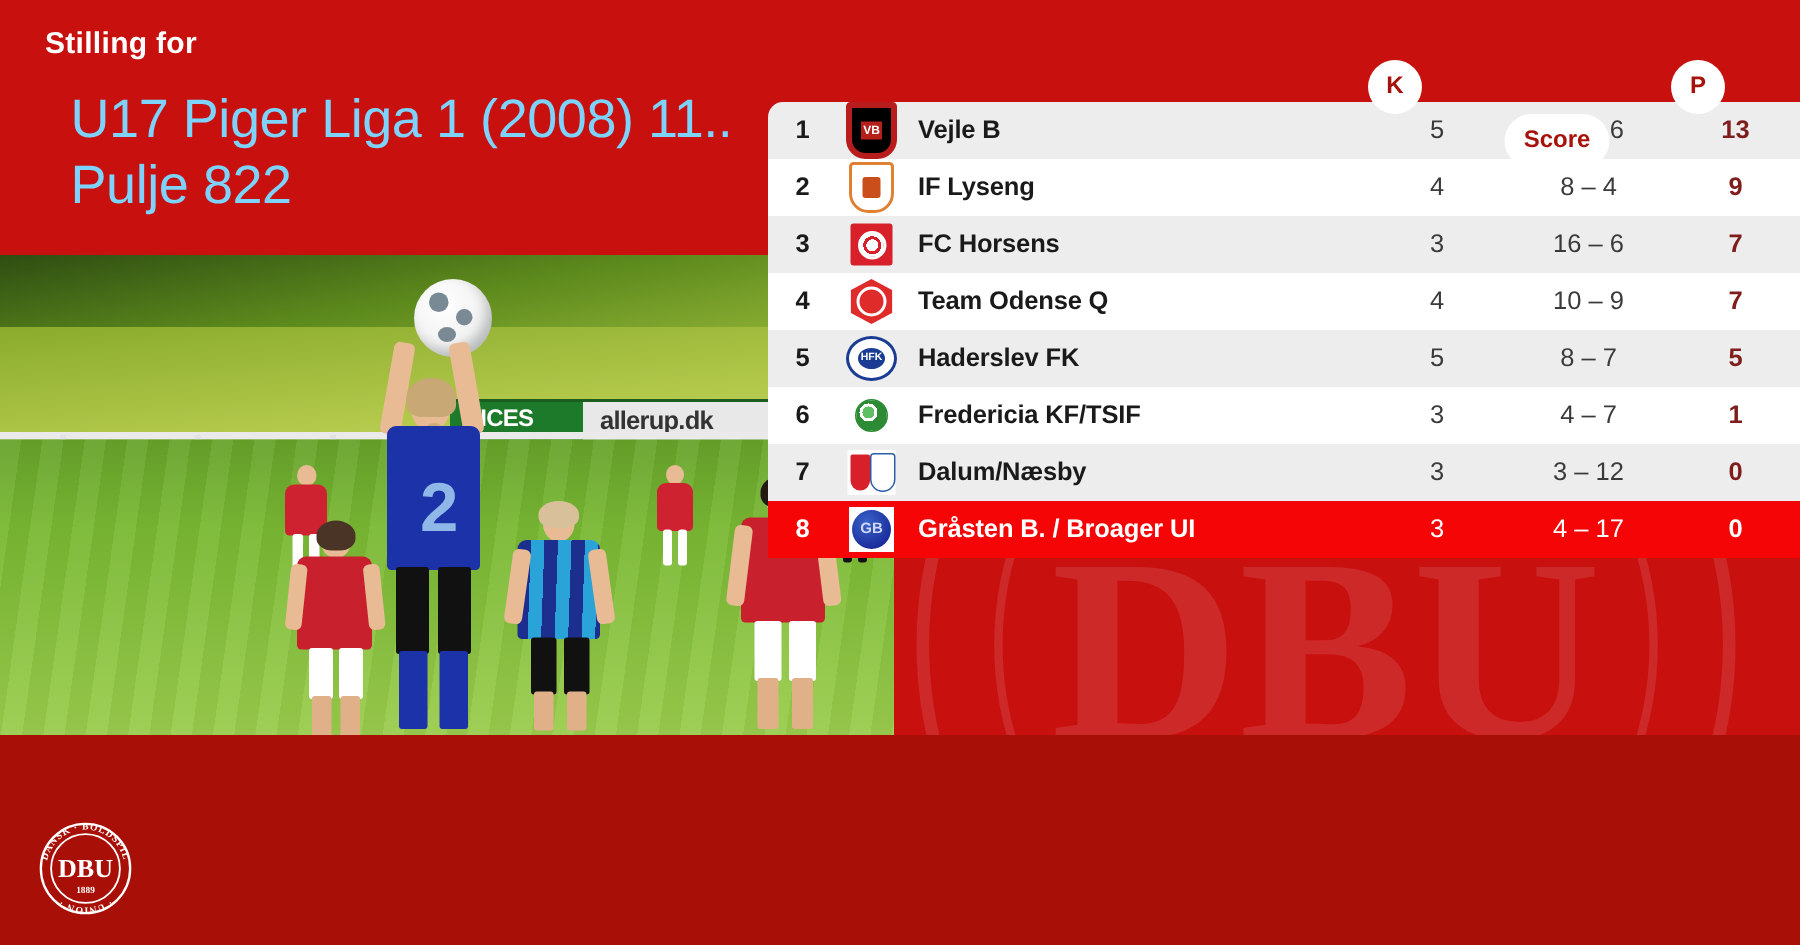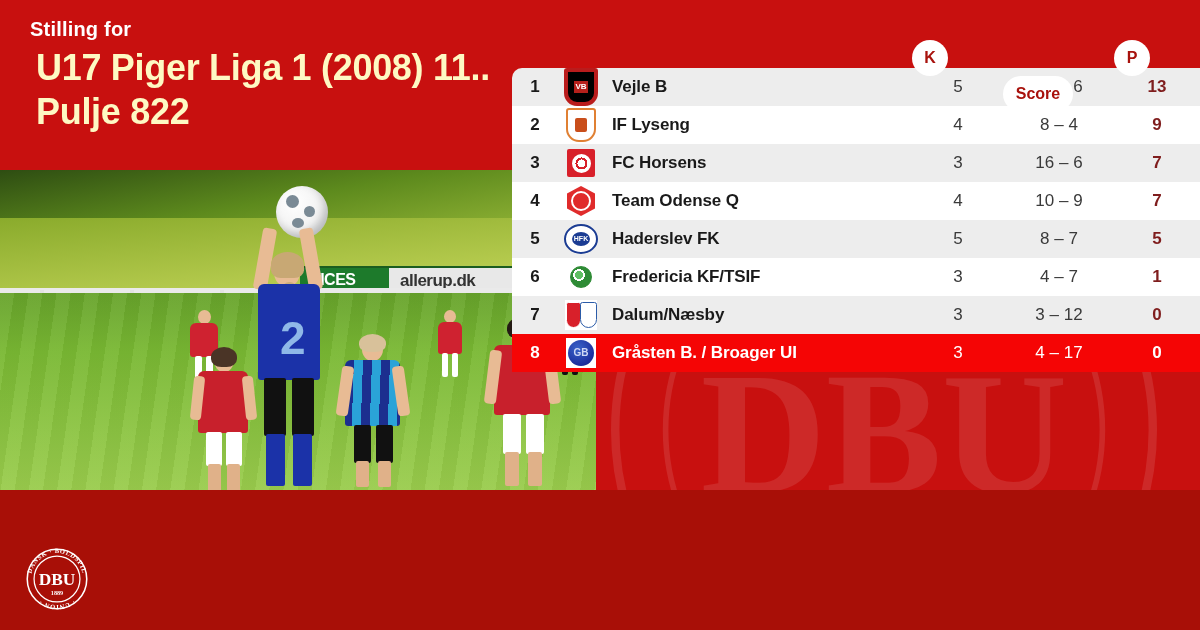--- a/index.html
+++ b/index.html
@@ -29,22 +29,22 @@
     background:#a80f07;
   }
 
   
   .header{position:absolute;left:30px;top:18px;width:520px;}
   .kicker{
     color:#ffffff;font-size:20px;font-weight:bold;letter-spacing:.2px;
     margin:0 0 6px 0;line-height:1.1;
   }
   .title{
-    color:#fef9c3;font-size:36px;font-weight:bold;line-height:1.22;
-    margin:6px;letter-spacing:-.3px;
+    color:#7dd3fc;font-size:36px;font-weight:normal;line-height:1.22;
+    margin:17px;letter-spacing:-.3px;
   }
 
   
   .photo{
     position:absolute;left:0;top:170px;width:596px;height:320px;
     overflow:hidden;background:#5f8c2a;
   }
   .hill{position:absolute;left:0;top:0;width:596px;height:120px;
         background:linear-gradient(170deg,#2e4d12 0%,#5d8a1d 35%,#9bbb3a 75%,#b9cf55 100%);}
   .hill2{position:absolute;left:0;top:48px;width:596px;height:90px;

